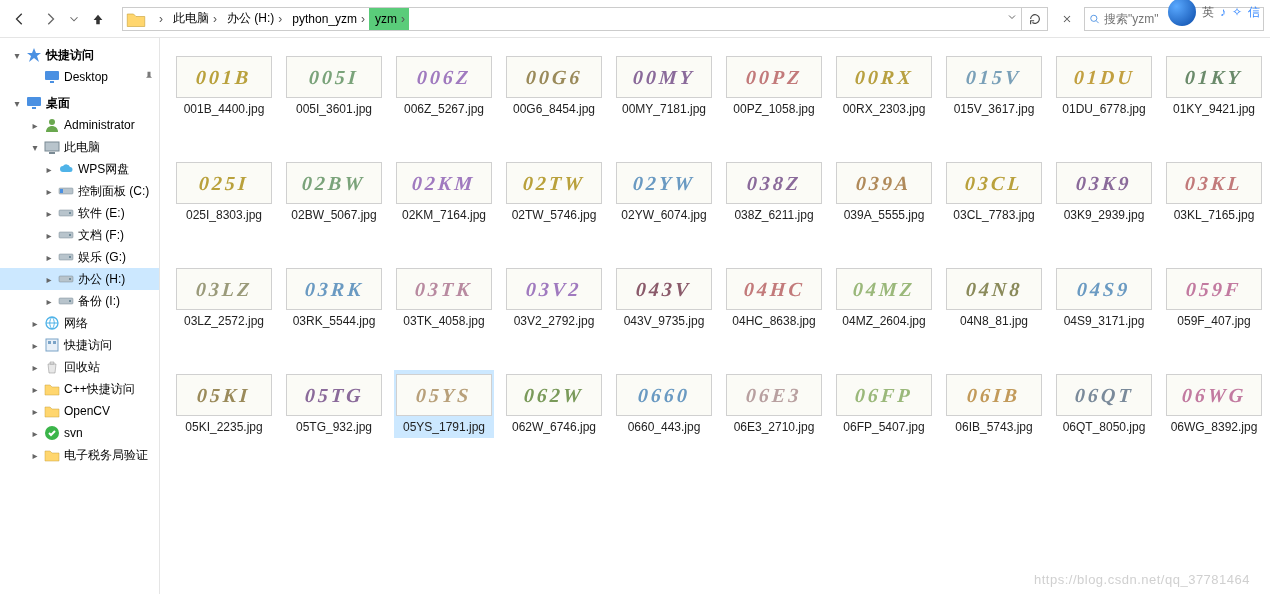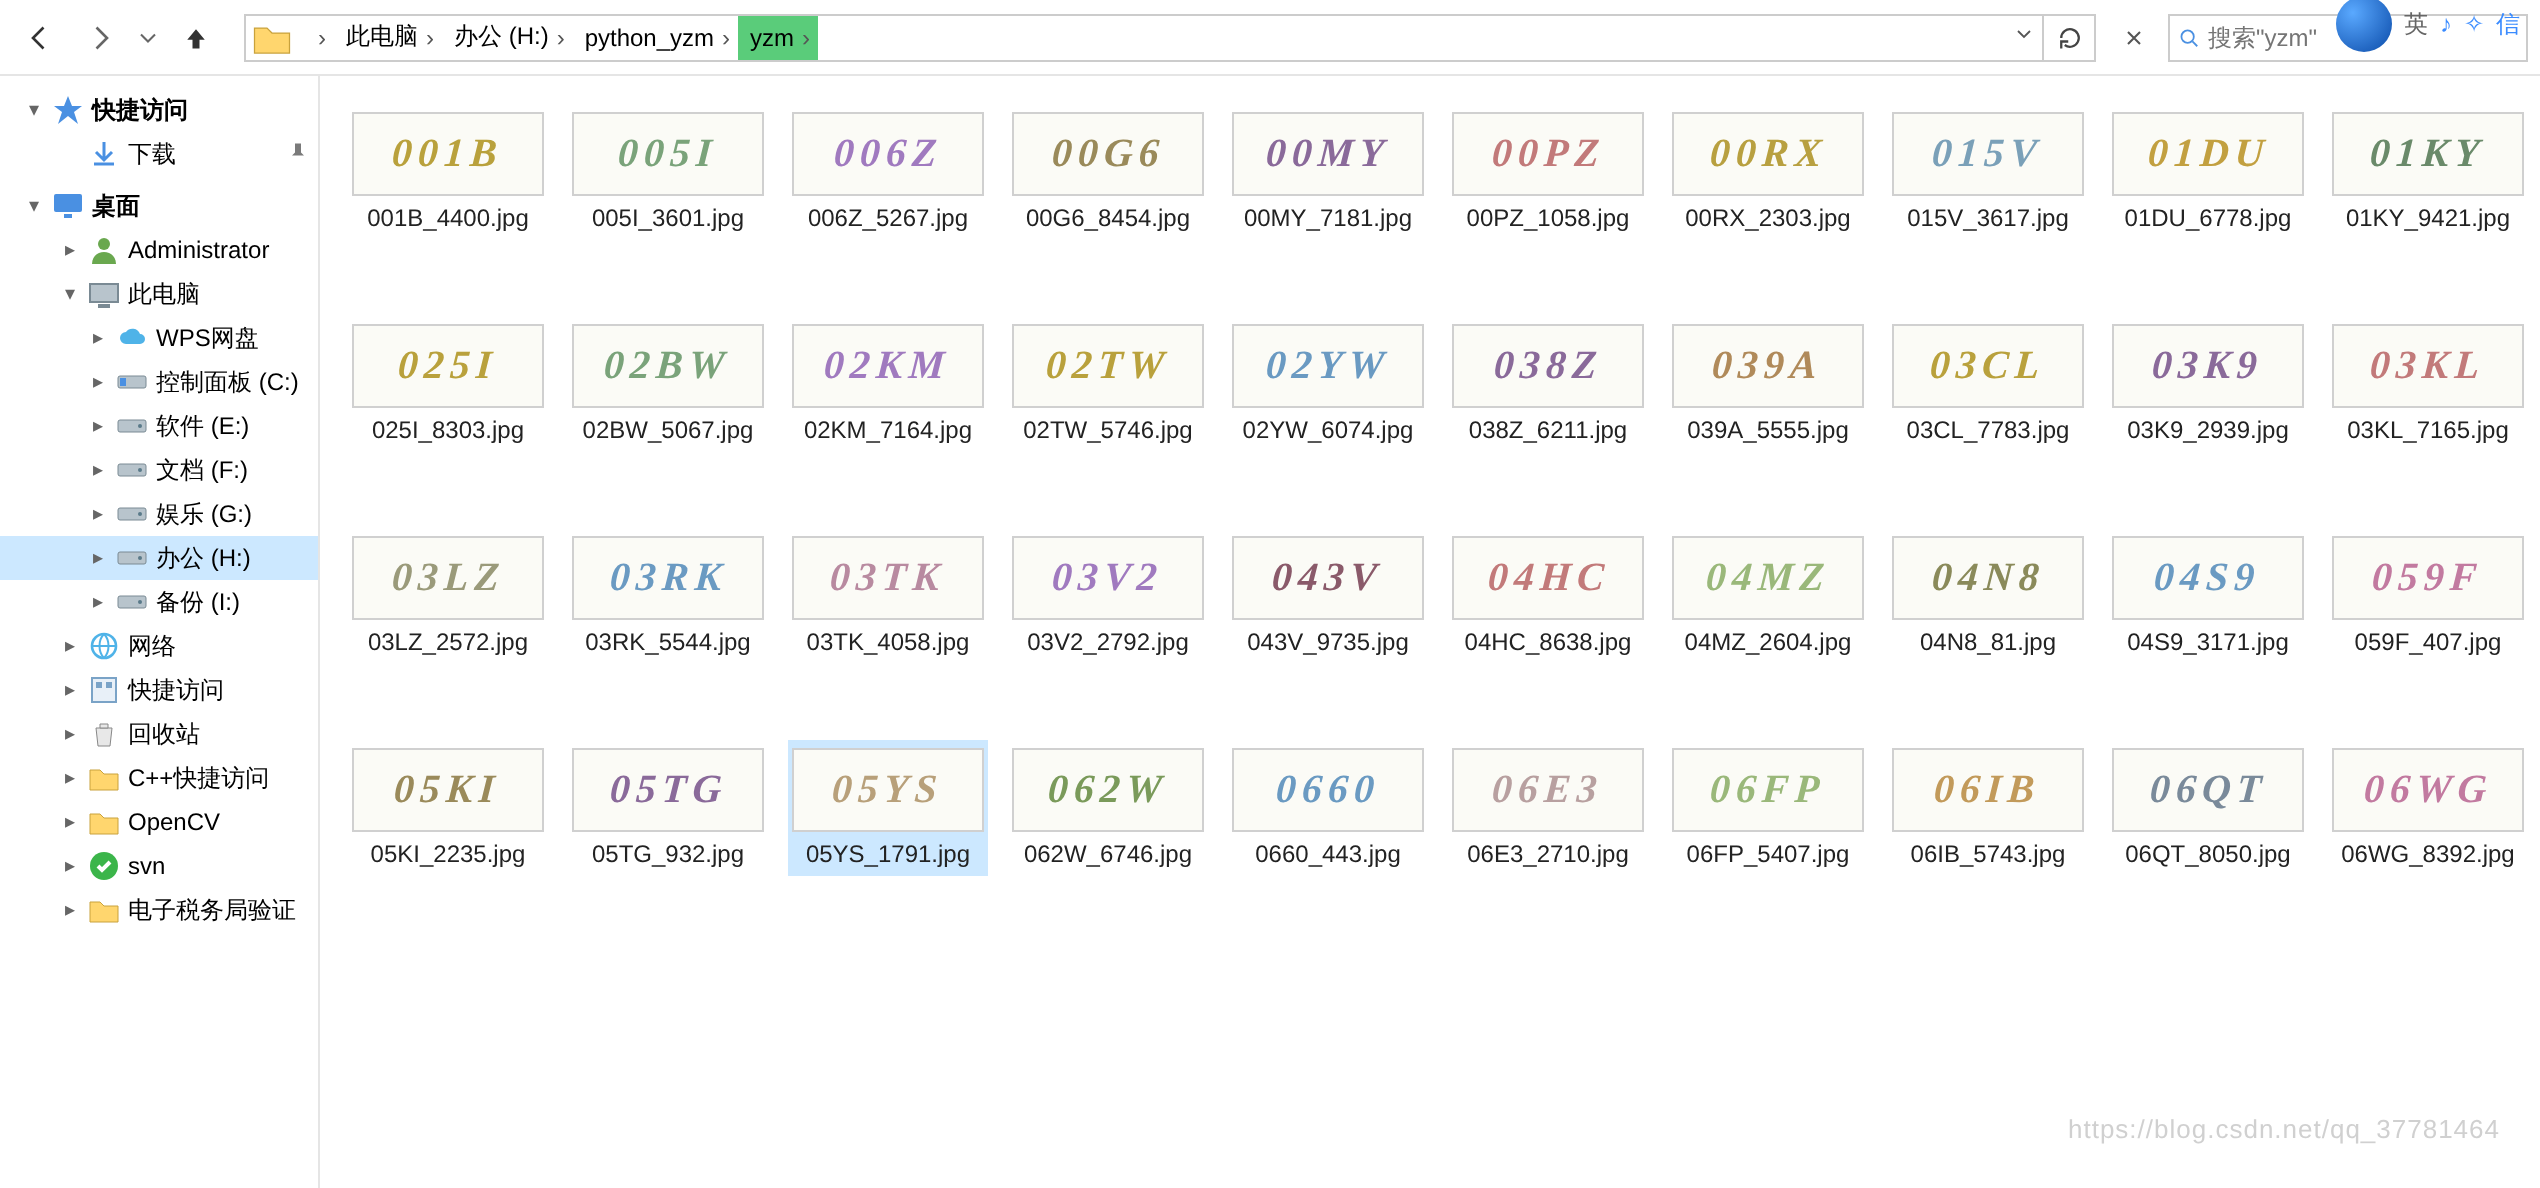--- a/index.html
+++ b/index.html
@@ -40,21 +40,21 @@
 .indent-2 { padding-left: 44px; }
 .tree-sep { height: 4px; }
 
 .content { flex: 1; overflow: auto; padding: 14px 0 20px 14px; display: flex; flex-wrap: wrap; align-content: flex-start; gap: 38px 10px; position: relative; }
 .file-item { width: 100px; display: flex; flex-direction: column; align-items: center; cursor: pointer; padding: 4px 2px; }
 .file-item.selected { background: #cce8ff; }
 .thumb { width: 96px; height: 42px; border: 1px solid #d0d0d0; background: #fbfbf6; display: flex; align-items: center; justify-content: center; overflow: hidden; }
 .thumb .captcha { font-family: "Comic Sans MS", cursive; font-size: 20px; letter-spacing: 3px; font-style: italic; font-weight: bold; transform: skewX(-4deg); }
 .filename { margin-top: 4px; text-align: center; max-width: 100px; overflow: hidden; text-overflow: ellipsis; white-space: nowrap; color: #222; }
 
-.watermark { position: absolute; right: 20px; bottom: 22px; color: #d0d0d0; font-size: 13px; letter-spacing: 0.5px; pointer-events:none; }
+.watermark { position: absolute; right: 20px; bottom: 7px; color: #d0d0d0; font-size: 13px; letter-spacing: 0.5px; pointer-events:none; }
 .status-footer { position: absolute; left: 4px; bottom: 2px; color: #555; font-size: 12px; }
 
 
 .ico-folder { fill: #ffd66e; stroke:#c9a23c; stroke-width:0.5; }
 .ico-drive { fill: #b8c4cc; stroke:#7a8a94; stroke-width:0.5; }
 .ico-monitor { fill: #4a90e2; }
 .ico-star { fill: #4a90e2; }
 .ico-person { fill: #6aa84f; }
 .ico-recycle { fill: #e8e8e8; stroke:#888; stroke-width:0.5;}
 </style>
@@ -236,23 +236,23 @@
       <div class="tree-item indent-0">
         <span class="twisty">▾</span>
         <svg class="ico" viewBox="0 0 16 16">
           <use href="#i-star"></use>
         </svg>
         <span style="font-weight:600">快捷访问</span>
       </div>
       <div class="tree-item indent-1">
         <span class="twisty"></span>
         <svg class="ico" viewBox="0 0 16 16">
-          <use href="#i-download"></use>
-        </svg>
-        <span>下载</span>
+          <use href="#i-monitor"></use>
+        </svg>
+        <span>Desktop</span>
         <svg class="pin" viewBox="0 0 16 16">
           <use href="#i-pin"></use>
         </svg>
       </div>
       <div class="tree-sep"></div>
       <div class="tree-item indent-0">
         <span class="twisty">▾</span>
         <svg class="ico" viewBox="0 0 16 16">
           <use href="#i-monitor"></use>
         </svg>

